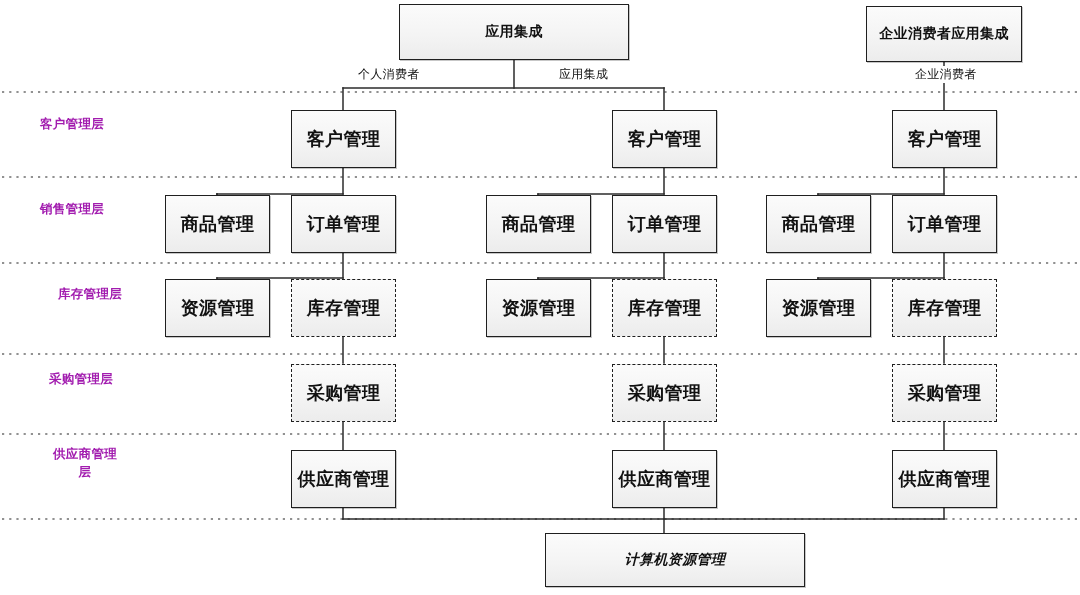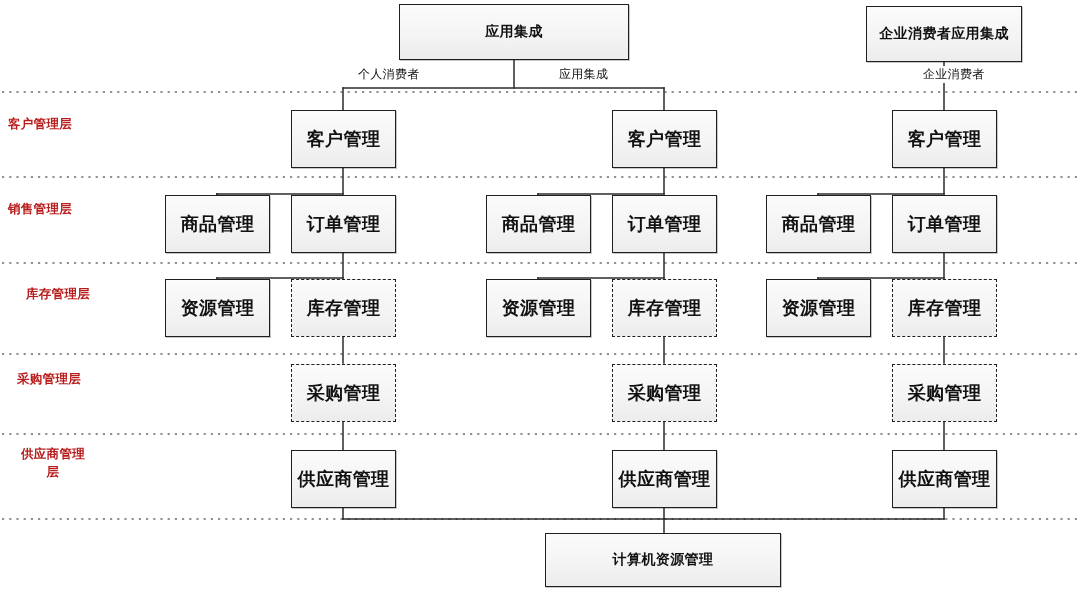--- a/index.html
+++ b/index.html
@@ -39,27 +39,28 @@
     box-shadow: 1px 1px 0 rgba(0,0,0,0.22);
   }
   .node.dashed {
     border-style: dashed;
     border-width: 1.8px;
     box-shadow: none;
   }
   .node.top-wide { font-size: 14px; }
   .row-label {
     position: absolute;
-    color: #b91c1c;
+    color: #a21caf;
     font-size: 12.5px;
     font-weight: 700;
     letter-spacing: 0.3px;
     line-height: 18px;
     text-align: left;
     width: 92px;
+    margin-left: 32px;
   }
   .edge-label {
     position: absolute;
     color: #111111;
     font-size: 12px;
     font-weight: 400;
     letter-spacing: 0.3px;
     white-space: nowrap;
     background: #ffffff;
     padding: 0 2px;
@@ -134,21 +135,21 @@
   <div class="node top-wide" style="left:866px; top:6px; width:156px; height:56px;">
     <span>企业消费者应用集成</span>
   </div>
 
   <div class="edge-label" style="left:356px; top:66px;">
     <span>个人消费者</span>
   </div>
   <div class="edge-label" style="left:557px; top:66px;">
     <span>应用集成</span>
   </div>
-  <div class="edge-label" style="left:913px; top:66px;margin-left:8px;">
+  <div class="edge-label" style="left:913px; top:66px;">
     <span>企业消费者</span>
   </div>
 
   <div class="row-label" style="left:8px; top:115px;">
     <span>客户管理层</span>
   </div>
   <div class="row-label" style="left:8px; top:200px;">
     <span>销售管理层</span>
   </div>
   <div class="row-label" style="left:12px; top:285px;text-align:center;">
@@ -220,17 +221,17 @@
   <div class="node dashed" style="left:892px; top:279px; width:105px; height:58px;">
     <span>库存管理</span>
   </div>
   <div class="node dashed" style="left:892px; top:364px; width:105px; height:58px;">
     <span>采购管理</span>
   </div>
   <div class="node" style="left:892px; top:450px; width:105px; height:58px;">
     <span>供应商管理</span>
   </div>
 
-  <div class="node top-wide" style="left:545px; top:533px; width:236px; height:54px;">
+  <div class="node top-wide" style="left:545px; top:533px; width:260px; height:54px;font-style:italic;">
     <span>计算机资源管理</span>
   </div>
 
 </div>
 
 </body></html>

